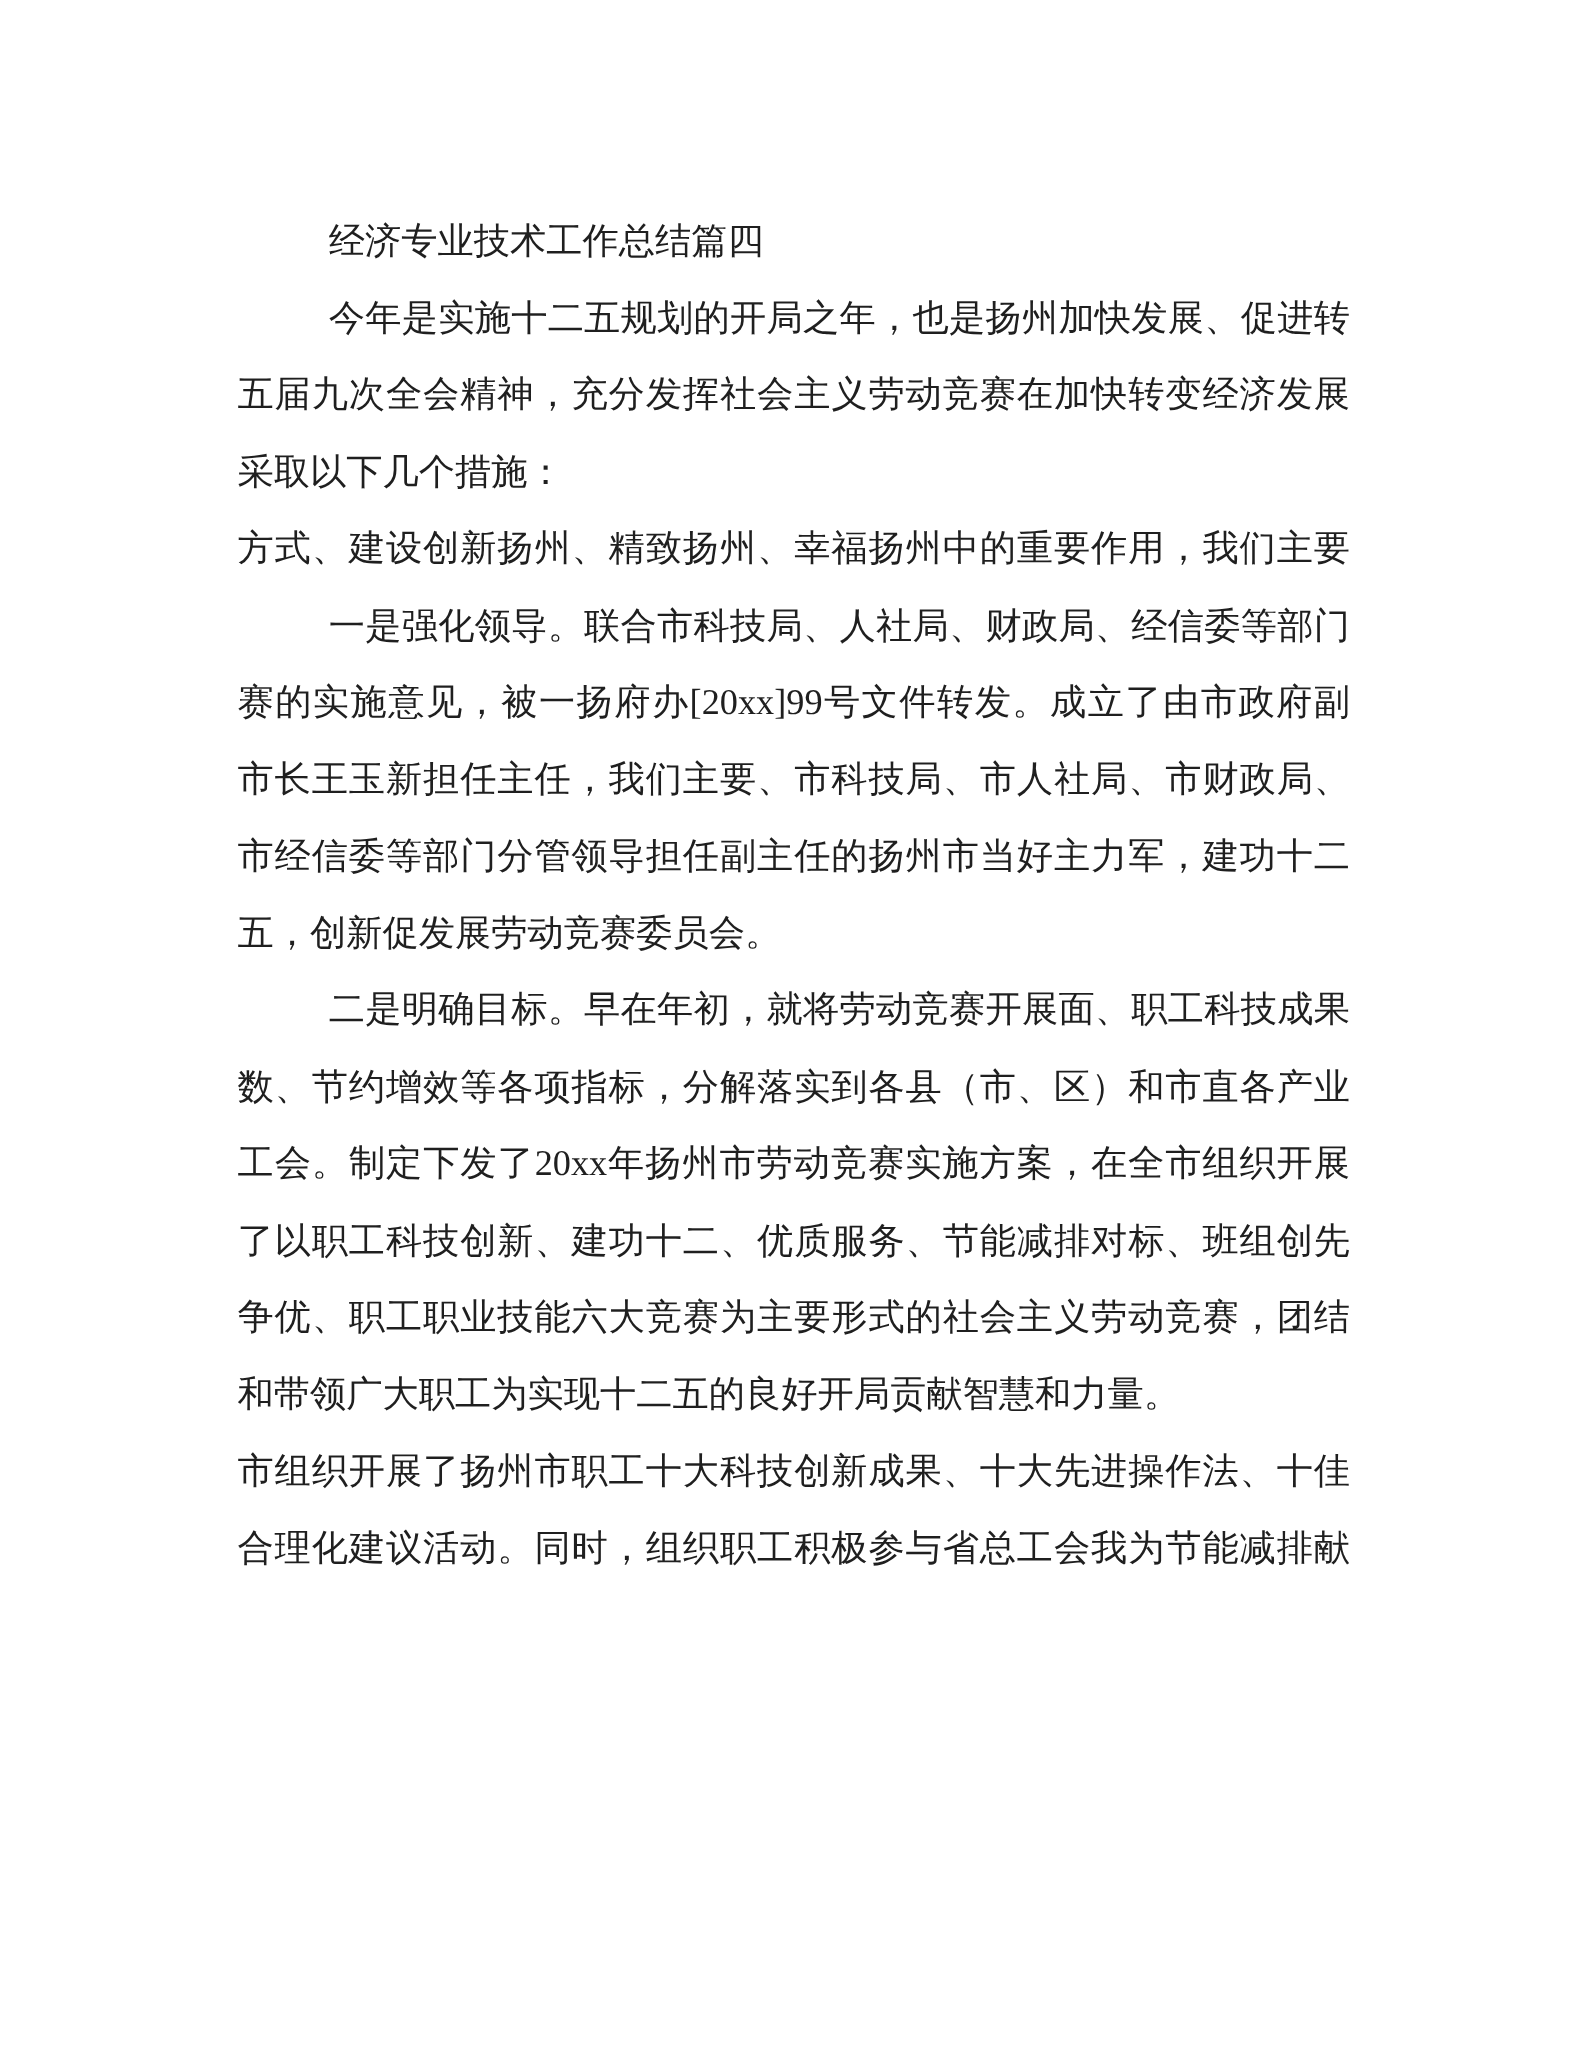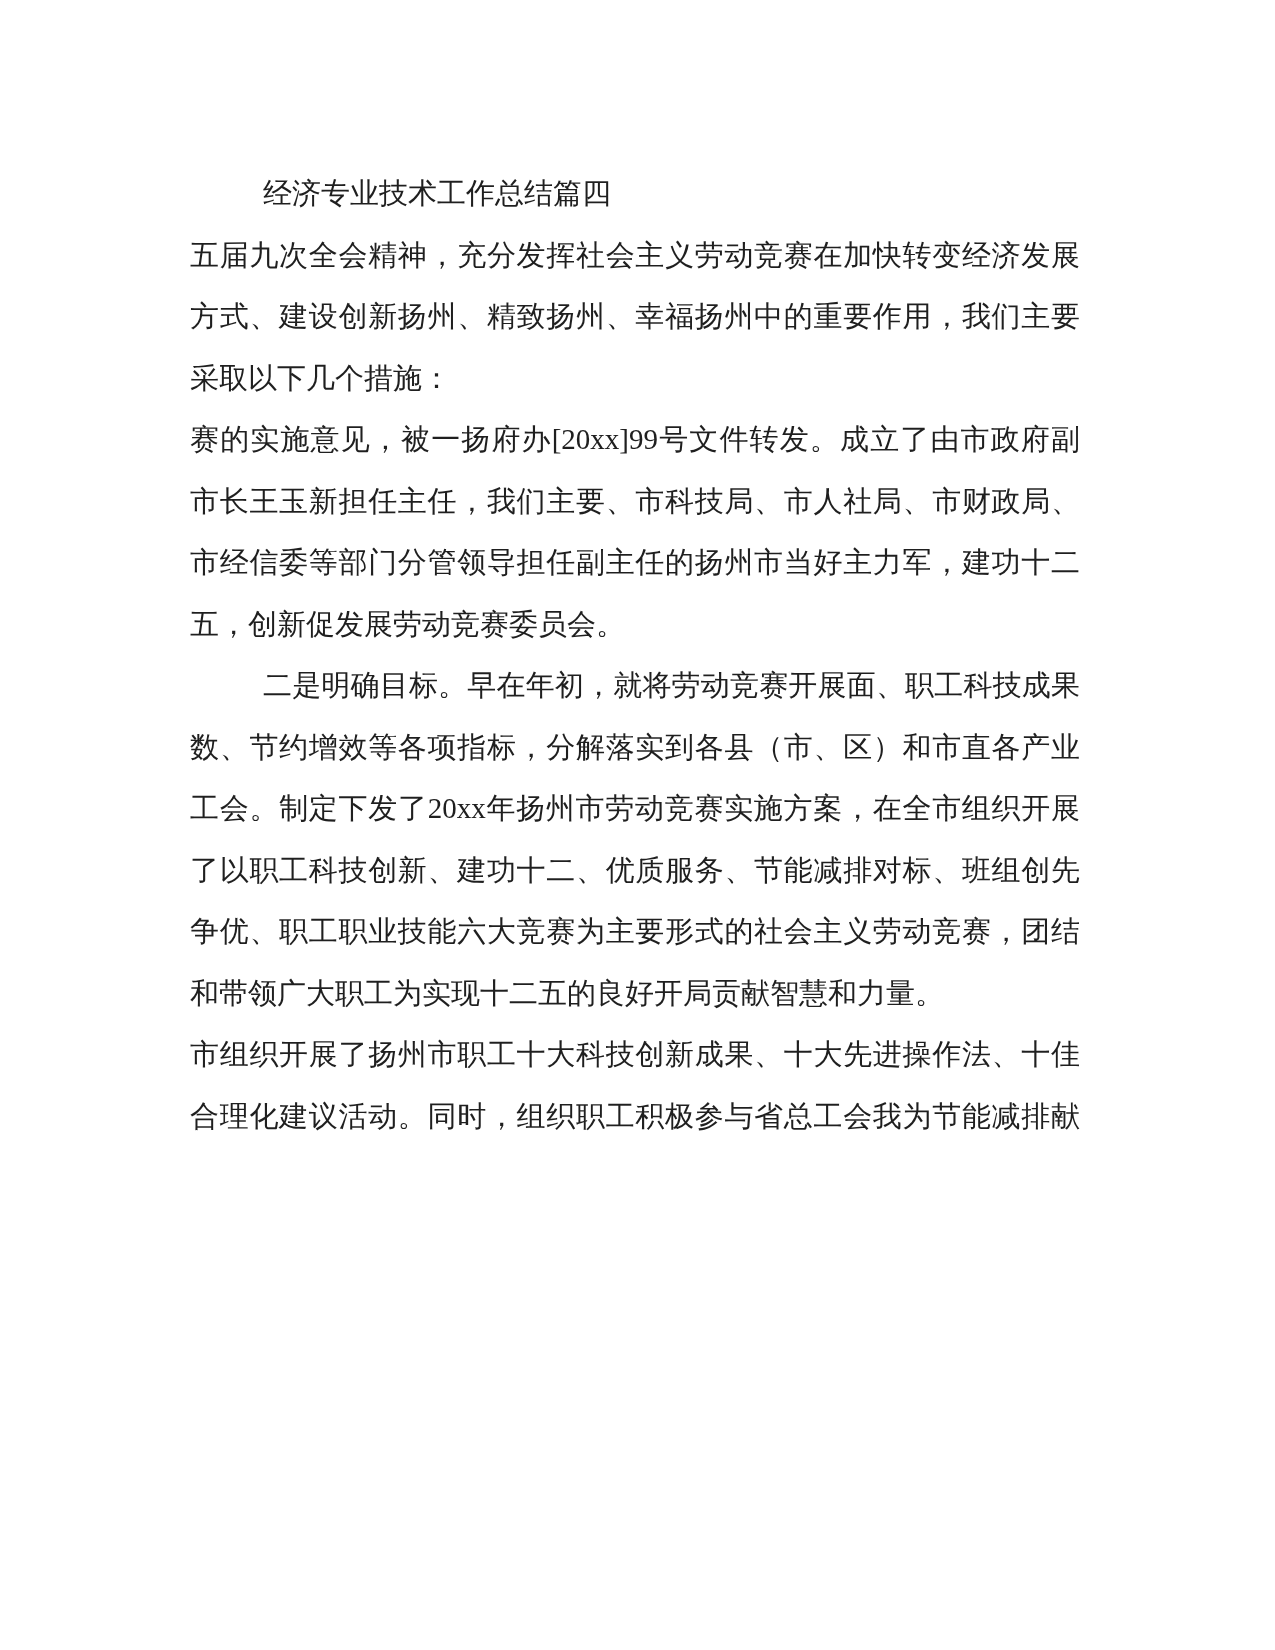--- a/index.html
+++ b/index.html
@@ -39,23 +39,25 @@
     text-align: left;
     text-align-last: auto;
   }
 </style>
 </head>
 <body>
 
 <div class="page">
   <div class="text-block">
     <div class="line para-start para-end">经济专业技术工作总结篇四</div>
+    <div class="line para-start">今年是实施十二五规划的开局之年，也是扬州加快发展、促进转</div>
     <div class="line">五届九次全会精神，充分发挥社会主义劳动竞赛在加快转变经济发展</div>
+    <div class="line para-end">采取以下几个措施：</div>
     <div class="line">方式、建设创新扬州、精致扬州、幸福扬州中的重要作用，我们主要</div>
-    <div class="line para-end">采取以下几个措施：</div>
+    <div class="line para-start">一是强化领导。联合市科技局、人社局、财政局、经信委等部门</div>
     <div class="line">赛的实施意见，被一扬府办[20xx]99号文件转发。成立了由市政府副</div>
     <div class="line">市长王玉新担任主任，我们主要、市科技局、市人社局、市财政局、</div>
     <div class="line">市经信委等部门分管领导担任副主任的扬州市当好主力军，建功十二</div>
     <div class="line para-end">五，创新促发展劳动竞赛委员会。</div>
     <div class="line para-start">二是明确目标。早在年初，就将劳动竞赛开展面、职工科技成果</div>
     <div class="line">数、节约增效等各项指标，分解落实到各县（市、区）和市直各产业</div>
     <div class="line">工会。制定下发了20xx年扬州市劳动竞赛实施方案，在全市组织开展</div>
     <div class="line">了以职工科技创新、建功十二、优质服务、节能减排对标、班组创先</div>
     <div class="line">争优、职工职业技能六大竞赛为主要形式的社会主义劳动竞赛，团结</div>
     <div class="line para-end">和带领广大职工为实现十二五的良好开局贡献智慧和力量。</div>

